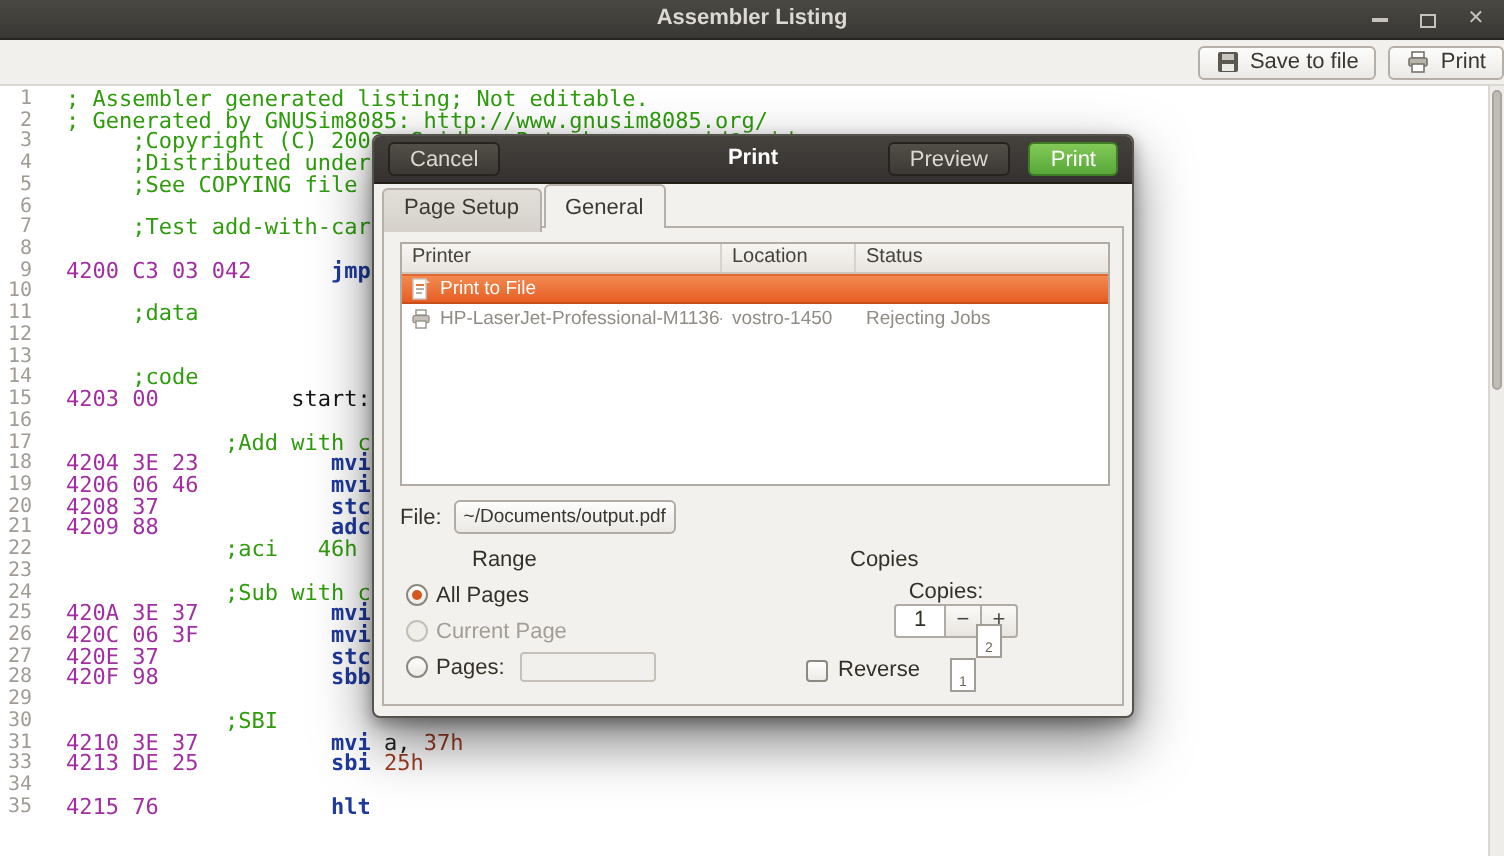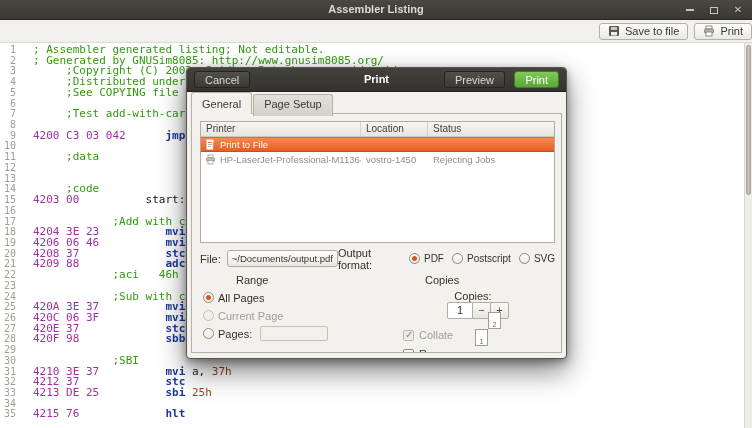--- a/index.html
+++ b/index.html
@@ -201,21 +201,20 @@
       <div class="line"><span class="ln">22</span><span class="code"><span class="cm">            ;aci   46h</span></span></div>
       <div class="line"><span class="ln">23</span><span class="code"></span></div>
       <div class="line"><span class="ln">24</span><span class="code"><span class="cm">            ;Sub with carry</span></span></div>
       <div class="line"><span class="ln">25</span><span class="code"><span class="hx">420A 3E 37</span><span class="tx">          </span><span class="op">mvi</span></span></div>
       <div class="line"><span class="ln">26</span><span class="code"><span class="hx">420C 06 3F</span><span class="tx">          </span><span class="op">mvi</span></span></div>
       <div class="line"><span class="ln">27</span><span class="code"><span class="hx">420E 37</span><span class="tx">             </span><span class="op">stc</span></span></div>
       <div class="line"><span class="ln">28</span><span class="code"><span class="hx">420F 98</span><span class="tx">             </span><span class="op">sbb</span></span></div>
       <div class="line"><span class="ln">29</span><span class="code"></span></div>
       <div class="line"><span class="ln">30</span><span class="code"><span class="cm">            ;SBI</span></span></div>
       <div class="line"><span class="ln">31</span><span class="code"><span class="hx">4210 3E 37</span><span class="tx">          </span><span class="op">mvi</span><span class="tx"> a, </span><span class="nm">37h</span></span></div>
-      <div class="line"><span class="ln">32</span><span class="code"><span class="hx">4212 37</span><span class="tx">             </span><span class="op">stc</span></span></div>
       <div class="line"><span class="ln">33</span><span class="code"><span class="hx">4213 DE 25</span><span class="tx">          </span><span class="op">sbi</span><span class="tx"> </span><span class="nm">25h</span></span></div>
       <div class="line"><span class="ln">34</span><span class="code"></span></div>
       <div class="line"><span class="ln">35</span><span class="code"><span class="hx">4215 76</span><span class="tx">             </span><span class="op">hlt</span></span></div>
     </div>
 
   <div class="scrollbar">
     <div class="sb-thumb"></div>
   </div>
 
   <div class="dialog">
@@ -263,35 +262,20 @@
               <span>HP-LaserJet-Professional-M1136-MFP</span>
             </div>
             <div class="rc2">vostro-1450</div>
             <div class="rc3">Rejecting Jobs</div>
           </div>
         </div>
 
         <div class="file-row">
           <span>File:</span>
           <button class="file-btn">~/Documents/output.pdf</button>
-          <div class="fmt">
-            <span class="fmt-label">Output format:</span>
-            <span class="radio on">
-              <span class="rdot"></span>
-              <span>PDF</span>
-            </span>
-            <span class="radio">
-              <span class="rdot"></span>
-              <span>Postscript</span>
-            </span>
-            <span class="radio">
-              <span class="rdot"></span>
-              <span>SVG</span>
-            </span>
-          </div>
         </div>
 
         <div class="sections">
           <div class="sec-range">
             <div class="sec-title">Range</div>
             <div class="opt">
               <span class="radio on">
                 <span class="rdot"></span>
                 <span>All Pages</span>
               </span>
@@ -314,37 +298,33 @@
           <div class="sec-copies">
             <div class="sec-title">Copies</div>
             <div class="copies-row">
               <span>Copies:</span>
               <span class="spin">
                 <span class="spin-val">1</span>
                 <span class="spin-btn">−</span>
                 <span class="spin-btn plus">+</span>
               </span>
             </div>
-            <div class="chk checked dis">
-              <span class="cbox"></span>
-              <span>Collate</span>
-            </div>
             <div class="chk">
               <span class="cbox"></span>
               <span>Reverse</span>
             </div>
             <div class="collate-preview">
               <span class="cp-page cp-2">2</span>
               <span class="cp-page cp-1">1</span>
             </div>
           </div>
         </div>
 
       </div>
 
       <div class="tabs">
+        <div class="tab">Page Setup</div>
         <div class="tab active">General</div>
-        <div class="tab">Page Setup</div>
       </div>
     </div>
   </div>
 
 </div>
 
 </body></html>

